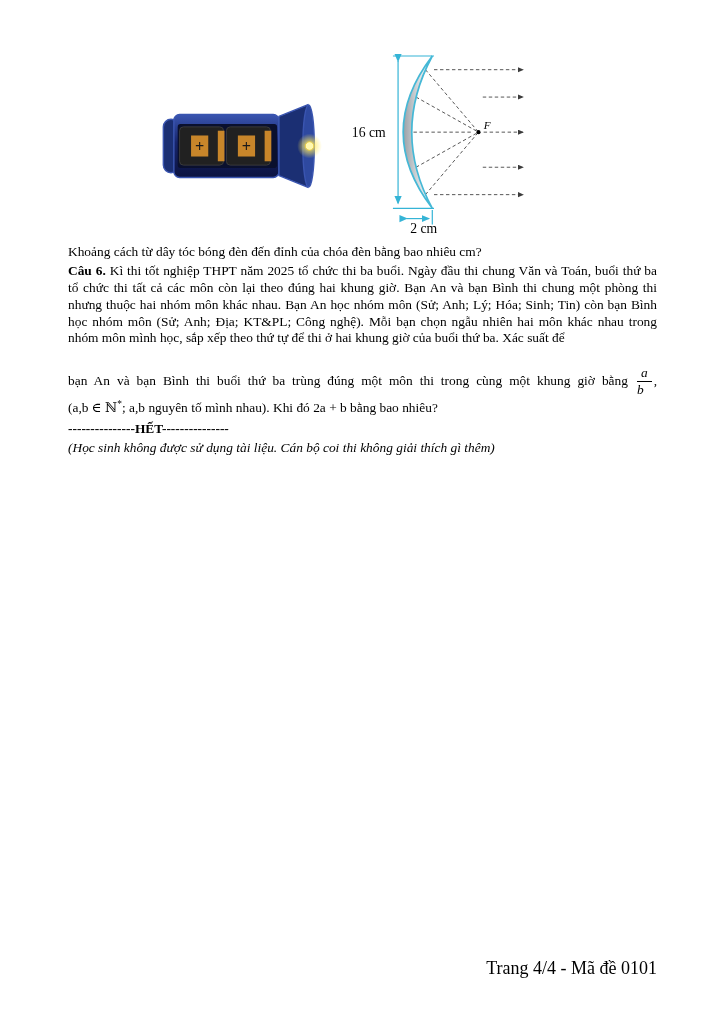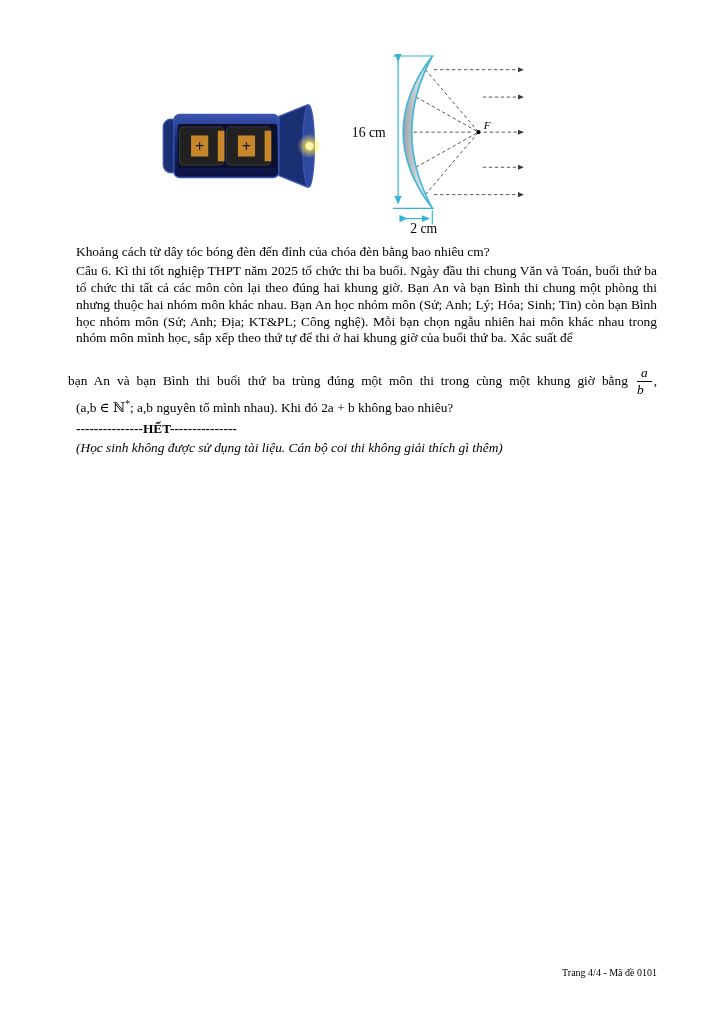--- a/index.html
+++ b/index.html
@@ -7,33 +7,33 @@
     width:725px;height:1024px;position:relative;margin:0 auto;
     background:#ffffff;color:#000;overflow:hidden;
     font-family:"Liberation Serif","DejaVu Serif",serif;
     font-size:13.4px;line-height:1.26;
   }
   .figure{position:absolute;left:0;top:0;width:725px;height:240px;}
   .flashlight{position:absolute;left:162px;top:103px;}
   .diagram{position:absolute;left:350px;top:44px;}
   .dim-text{font-family:"Liberation Serif","DejaVu Serif",serif;fill:#000;}
   .textblock{position:absolute;left:68px;right:68px;top:244px;}
-  .textblock p{margin:0 0 2px 8px;text-align:justify;}
-  .q6-label{font-weight:normal;}
+  .textblock p{margin:0 0 2px 0;text-align:justify;}
+  .q6-label{font-weight:bold;}
   .frac-line{text-align:justify;text-align-last:justify;margin:19px 0 2px 0;}
   .frac{display:inline-block;vertical-align:middle;text-align:center;
         font-style:italic;line-height:1.05;padding:0 2px;}
   .frac .num{display:block;border-bottom:1px solid #000;padding:0 4px 1px 4px;}
   .frac .den{display:block;padding-top:1px;}
   .cond-line{text-align:left !important;}
   .math{}
   sup{font-size:0.7em;}
   .het{text-align:right;font-weight:bold;margin-top:3px !important;}
   .note{text-align:center;font-style:italic;}
-  .pagefooter{position:absolute;right:68px;bottom:44px;font-size:10px;}
+  .pagefooter{position:absolute;right:68px;bottom:44px;font-size:18px;}
 </style>
 </head>
 <body>
 
 <div class="page">
 
   <div class="figure">
 
     <svg class="flashlight" width="168" height="86" viewBox="0 0 175 90">
       <defs>
@@ -125,21 +125,21 @@
   </div>
 
   <div class="textblock">
 
     <p><span>Khoảng cách từ dây tóc bóng đèn đến đỉnh của chóa đèn bằng bao nhiêu cm?</span></p>
 
     <p><span class="q6-label">Câu 6.</span> <span>Kì thi tốt nghiệp THPT năm 2025 tổ chức thi ba buổi. Ngày đầu thi chung Văn và Toán, buổi thứ ba tổ chức thi tất cả các môn còn lại theo đúng hai khung giờ. Bạn An và bạn Bình thi chung một phòng thi nhưng thuộc hai nhóm môn khác nhau. Bạn An học nhóm môn (Sử; Anh; Lý; Hóa; Sinh; Tin) còn bạn Bình học nhóm môn (Sử; Anh; Địa; KT&amp;PL; Công nghệ). Mỗi bạn chọn ngẫu nhiên hai môn khác nhau trong nhóm môn mình học, sắp xếp theo thứ tự để thi ở hai khung giờ của buổi thứ ba. Xác suất để</span></p>
 
     <div class="frac-line"><span>bạn An và bạn Bình thi buổi thứ ba trùng đúng một môn thi trong cùng một khung giờ bằng </span><span class="frac"><span class="num">a</span><span class="den">b</span></span><span>,</span></div>
 
-    <p class="cond-line"><span class="math">(a,b ∈ ℕ</span><sup><span class="math">*</span></sup><span class="math">;  a,b</span><span> nguyên tố mình nhau). Khi đó </span><span class="math">2a + b</span><span> không bao nhiêu?</span></p>
+    <p class="cond-line"><span class="math">(a,b ∈ ℕ</span><sup><span class="math">*</span></sup><span class="math">;  a,b</span><span> nguyên tố mình nhau). Khi đó </span><span class="math">2a + b</span><span> bằng bao nhiêu?</span></p>
 
     <p class="het">---------------HẾT---------------</p>
 
     <p class="note">(Học sinh không được sử dụng tài liệu. Cán bộ coi thi không giải thích gì thêm)</p>
 
   </div>
 
   <div class="pagefooter">Trang 4/4 - Mã đề 0101</div>
 
 </div>

